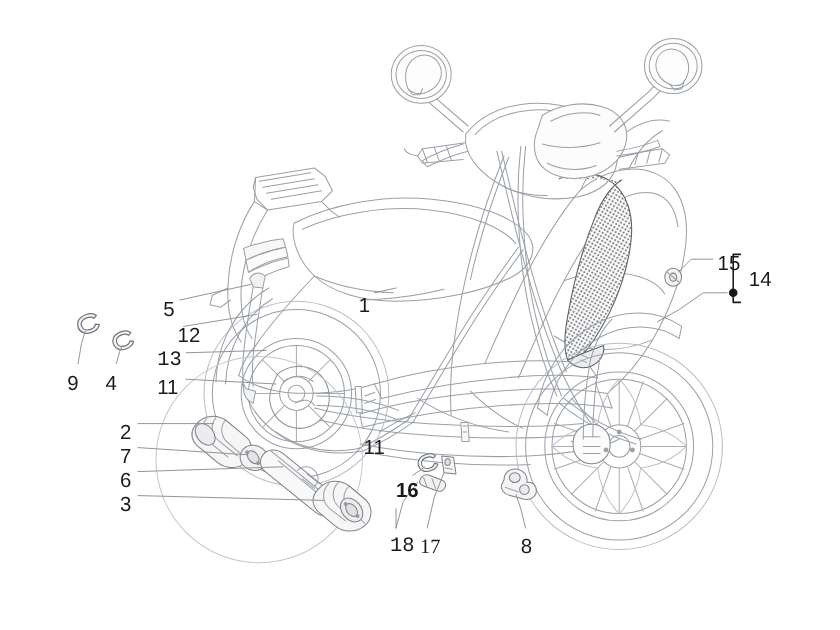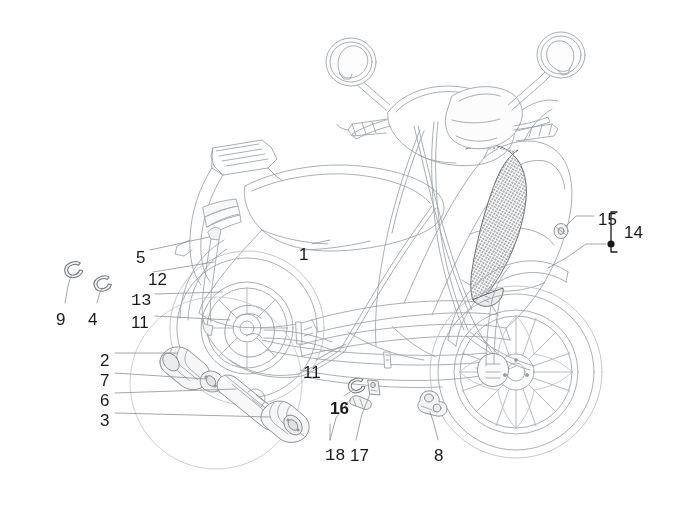--- a/index.html
+++ b/index.html
@@ -376,16 +376,16 @@
 <div class="lbl" style="left:100px;top:372px;">7</div>
 <div class="lbl" style="left:434px;top:447px;">8</div>
 <div class="lbl" style="left:56px;top:311px;">9</div>
 <div class="lbl" style="left:303px;top:364px;">11</div>
 <div class="lbl" style="left:131px;top:314px;">11</div>
 <div class="lbl" style="left:148px;top:271px;">12</div>
 <div class="lbl" style="left:131px;top:292px;font-family:Liberation Mono, monospace;">13</div>
 <div class="lbl" style="left:624px;top:224px;text-align:right;">14</div>
 <div class="lbl" style="left:598px;top:211px;">15</div>
 <div class="lbl" style="left:330px;top:400px;font-weight:bold;">16</div>
-<div class="lbl" style="left:350px;top:447px;">17</div>
+<div class="lbl" style="left:350px;top:447px;font-family:Liberation Serif, serif;">17</div>
 <div class="lbl" style="left:325px;top:447px;font-family:Liberation Mono, monospace;">18</div>
 
 </div>
 
 </body></html>

